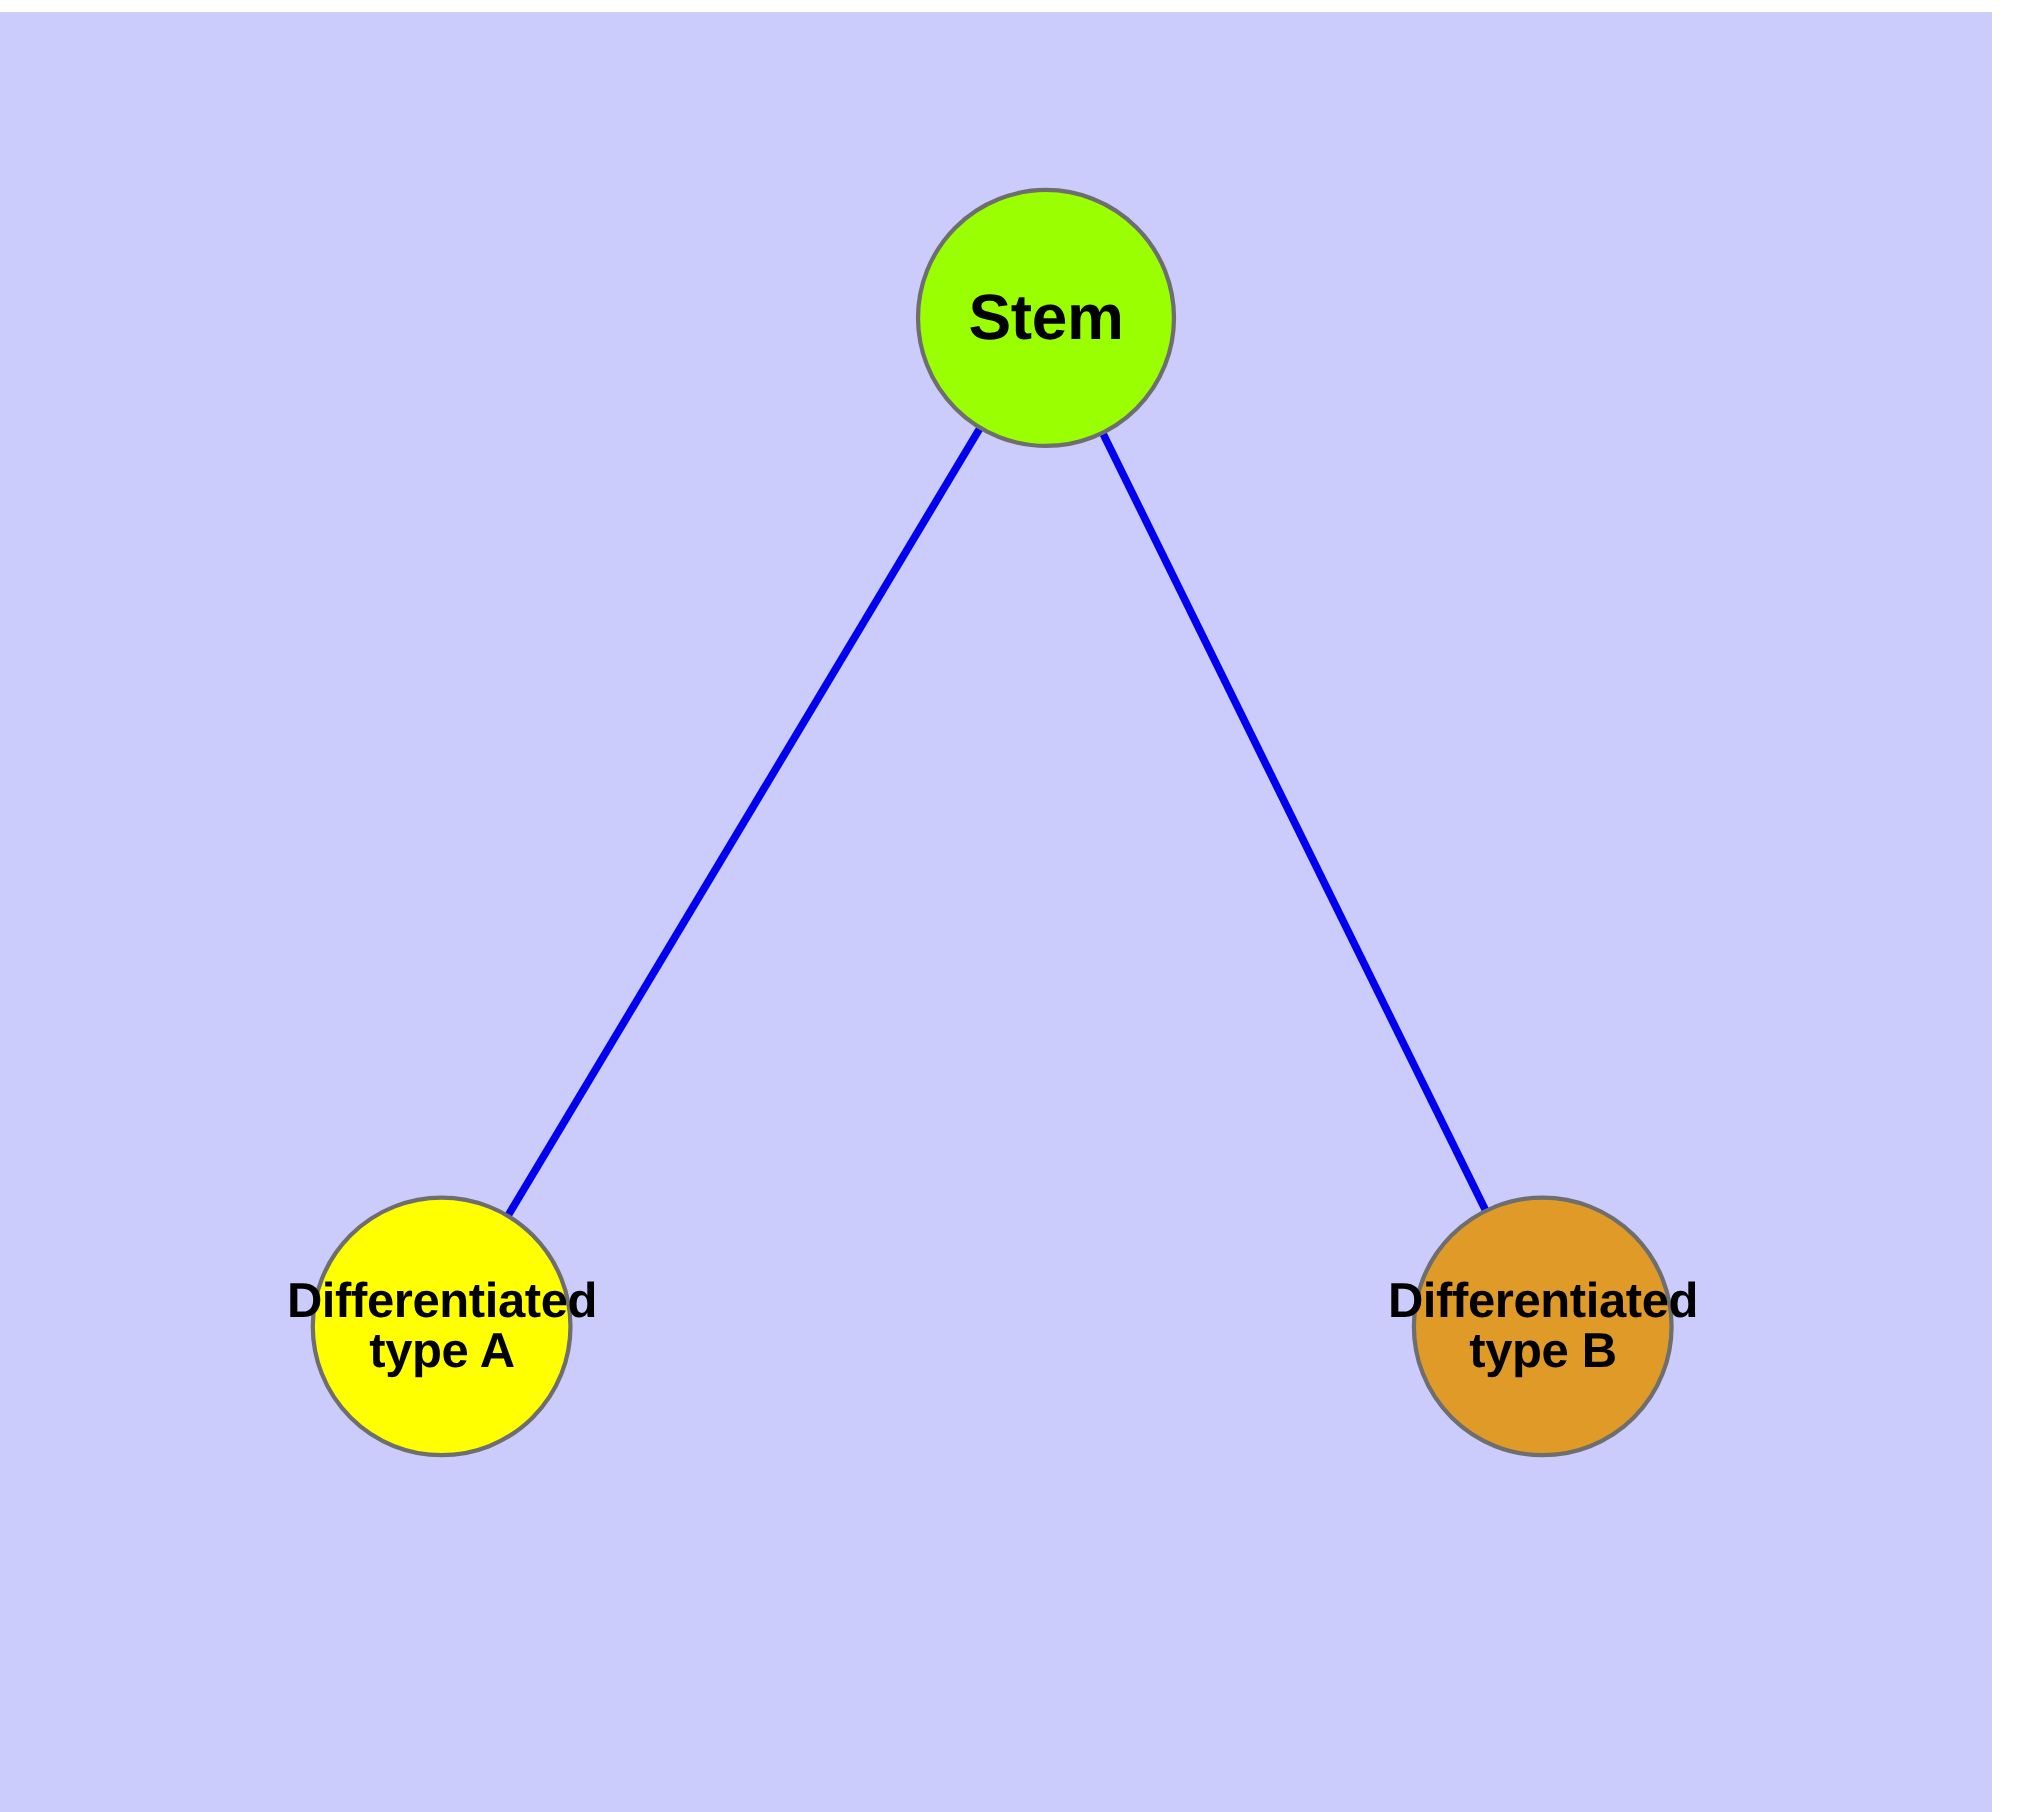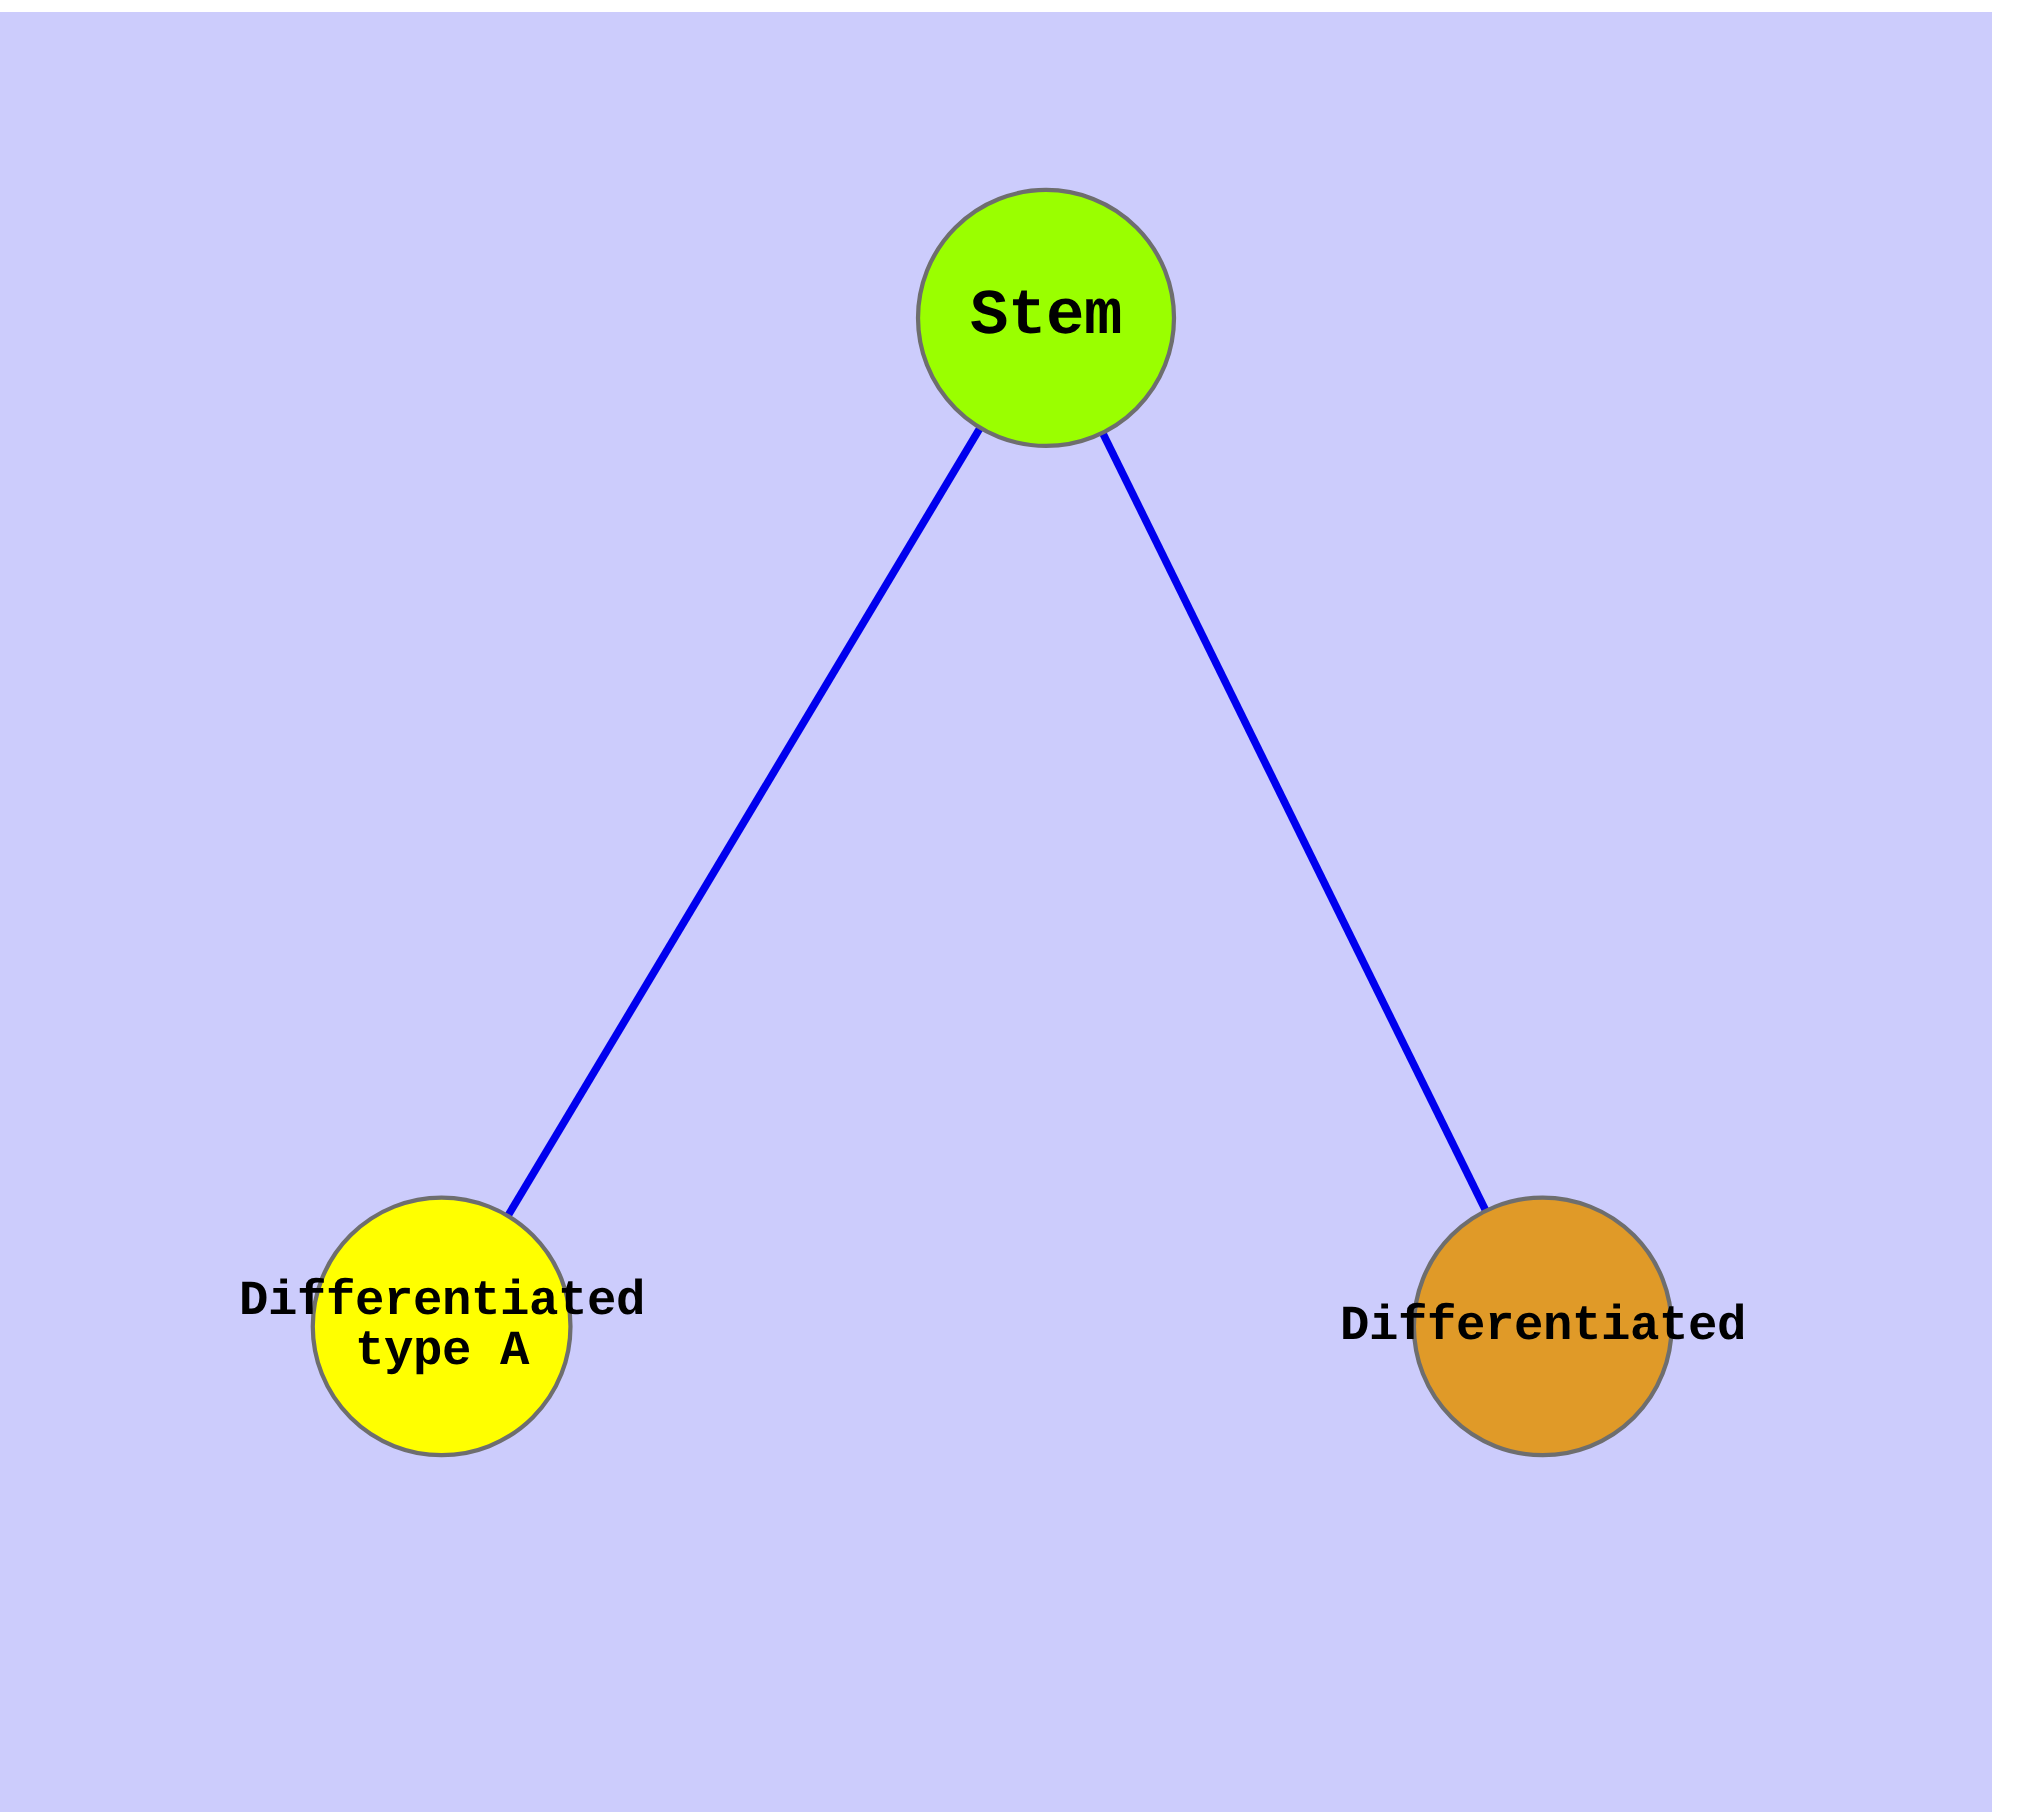--- a/index.html
+++ b/index.html
@@ -6,21 +6,21 @@
     margin: 0;
     padding: 0;
     background: #ffffff;
   }
   #canvas {
     position: relative;
     width: 2021px;
     height: 1812px;
     background: #ffffff;
     overflow: hidden;
-    font-family: Liberation Mono, monospace;
+    font-family: Liberation Sans, sans-serif;
   }
   #plot-area {
     position: absolute;
     left: 0px;
     top: 12px;
     width: 1992px;
     height: 1800px;
     background: #ccccfc;
   }
   #graph-svg {
@@ -71,18 +71,19 @@
     <div id="labels-layer">
         <div class="node-label label-stem" style="left: 1046px; top: 306px;">
           <div>Stem</div>
         </div>
         <div class="node-label label-leaf" style="left: 442px; top: 1315px;">
           <div>Differentiated</div>
           <div>type A</div>
         </div>
         <div class="node-label label-leaf" style="left: 1543px; top: 1315px;">
           <div>Differentiated</div>
+          <div>type B</div>
         </div>
       </div>
 
   </div>
 </div>
 
 
 </body></html>

